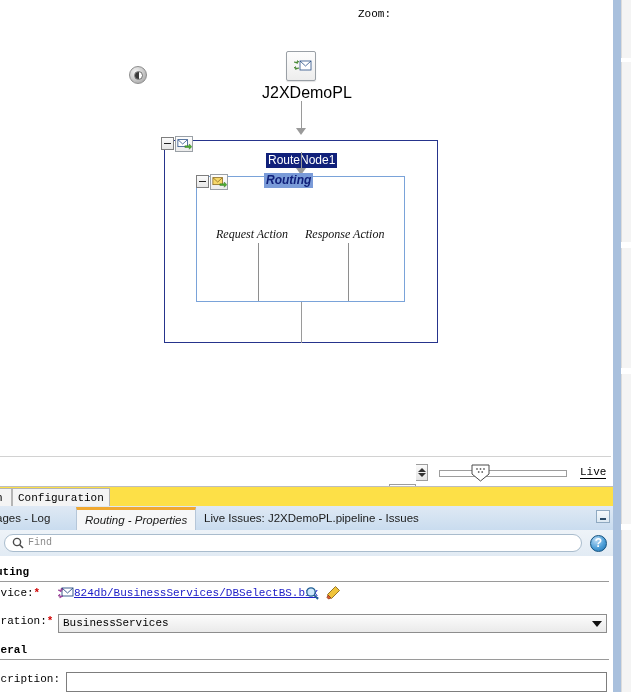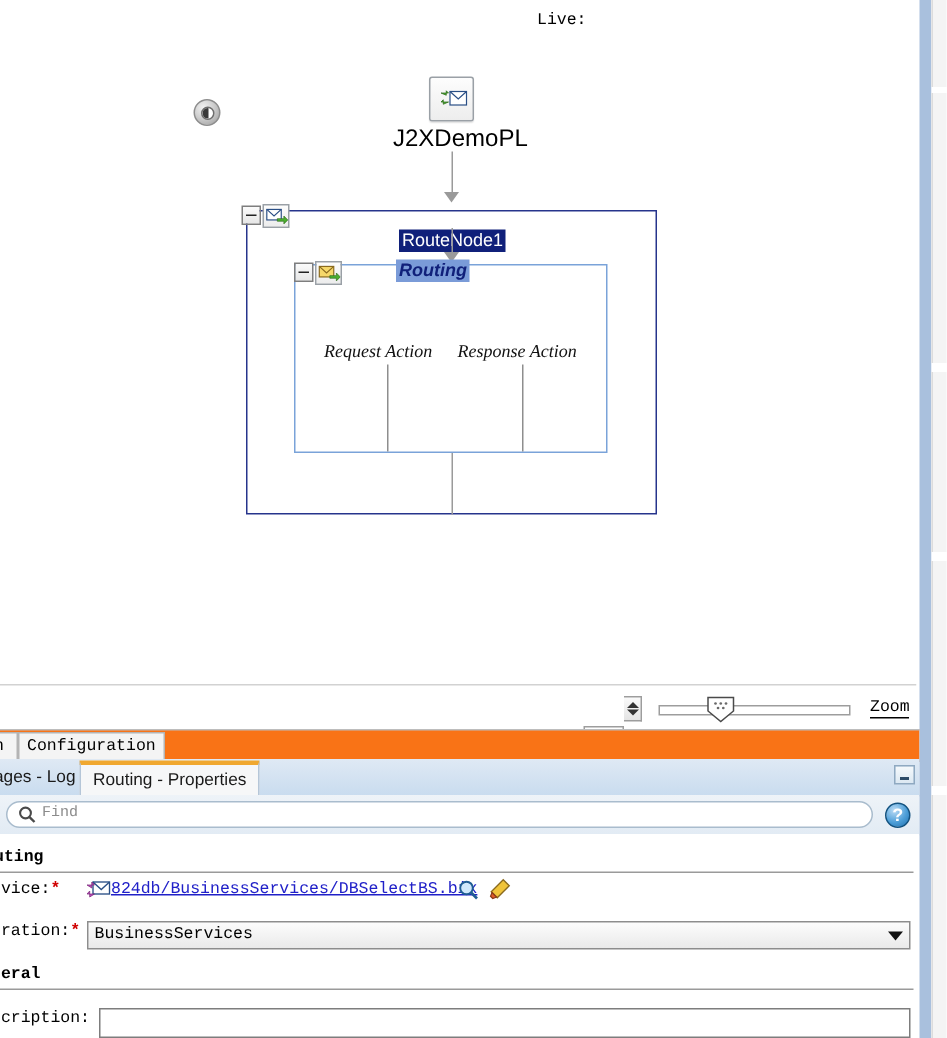--- a/index.html
+++ b/index.html
@@ -262,21 +262,21 @@
     background: #f4f4f4;
     border-left: 1px solid #dcdcdc;
   }
 
   
   #config-strip {
     position: absolute;
     left: 0; top: 486px;
     width: 613px;
     height: 20px;
-    background: #f97316;
+    background: #fde047;
     border-top: 1px solid #bdbdbd;
     border-bottom: 1px solid #a8a8a8;
   }
   .cfg-tab {
     position: absolute;
     top: 1px;
     height: 18px;
     line-height: 18px;
     font-family: "Liberation Mono", monospace;
     font-size: 11px;
@@ -529,50 +529,51 @@
   <div class="action-label" style="left:216px; top:227px;">Request Action</div>
   <div class="action-label" style="left:305px; top:227px;">Response Action</div>
 
   <div class="action-stem" style="left:258px; top:243px; height:58px;"></div>
   <div class="action-stem" style="left:348px; top:243px; height:58px;"></div>
 
   <div class="flow-line" style="left:301px; top:302px; height:41px;"></div>
 </div>
 
 <div id="zoom-bar"></div>
-<div id="zoom-label">Live:</div>
+<div id="zoom-label">Zoom:</div>
 <div id="zoom-spin">100</div>
 <div id="zoom-spin-btns">
   <div class="spin-tri up"></div>
   <div class="spin-tri down"></div>
 </div>
 <div id="zoom-slider-track"></div>
 <svg id="zoom-thumb" viewBox="0 0 19 18">
   <path d="M1 1 h17 v9 l-8.5 7 l-8.5 -7 z" fill="#ffffff" stroke="#4a4a4a" stroke-width="1"></path>
   <g fill="#6a6a6a">
     <circle cx="6" cy="5" r="0.9"></circle>
       <circle cx="9.5" cy="5" r="0.9"></circle>
       <circle cx="13" cy="5" r="0.9"></circle>
     <circle cx="7.7" cy="8" r="0.9"></circle>
       <circle cx="11.2" cy="8" r="0.9"></circle>
   </g>
 </svg>
-<div id="zoom-reset">Zoom</div>
+<div id="zoom-reset">Live</div>
 
 <div id="editor-right-gap"></div>
 
 <div id="config-strip">
   <div class="cfg-tab" id="cfg-tab-cut">n</div>
   <div class="cfg-tab" id="cfg-tab-config">Configuration</div>
 </div>
 
 <div id="view-tabbar">
   <div class="vtab" style="left:-12px;">ages - Log</div>
-  <div class="vtab active" style="left:53px;">Routing - Properties</div>
-
+  <div class="vtab active" style="left:76px;font-style:italic;">Routing - Properties</div>
+
+  <div class="vtab" style="left:196px;">Live Issues: J2XDemoPL.pipeline - Issues</div>
 
 </div>
 <div id="view-min-btn"></div>
 
 <div id="find-bar"></div>
 <div id="find-field"></div>
 <svg id="find-mag" viewBox="0 0 12 12">
   <circle cx="5" cy="5" r="3.6" fill="none" stroke="#4a4a4a" stroke-width="1.4"></circle>
   <line x1="7.7" y1="7.7" x2="11" y2="11" stroke="#4a4a4a" stroke-width="1.6"></line>
 </svg>

